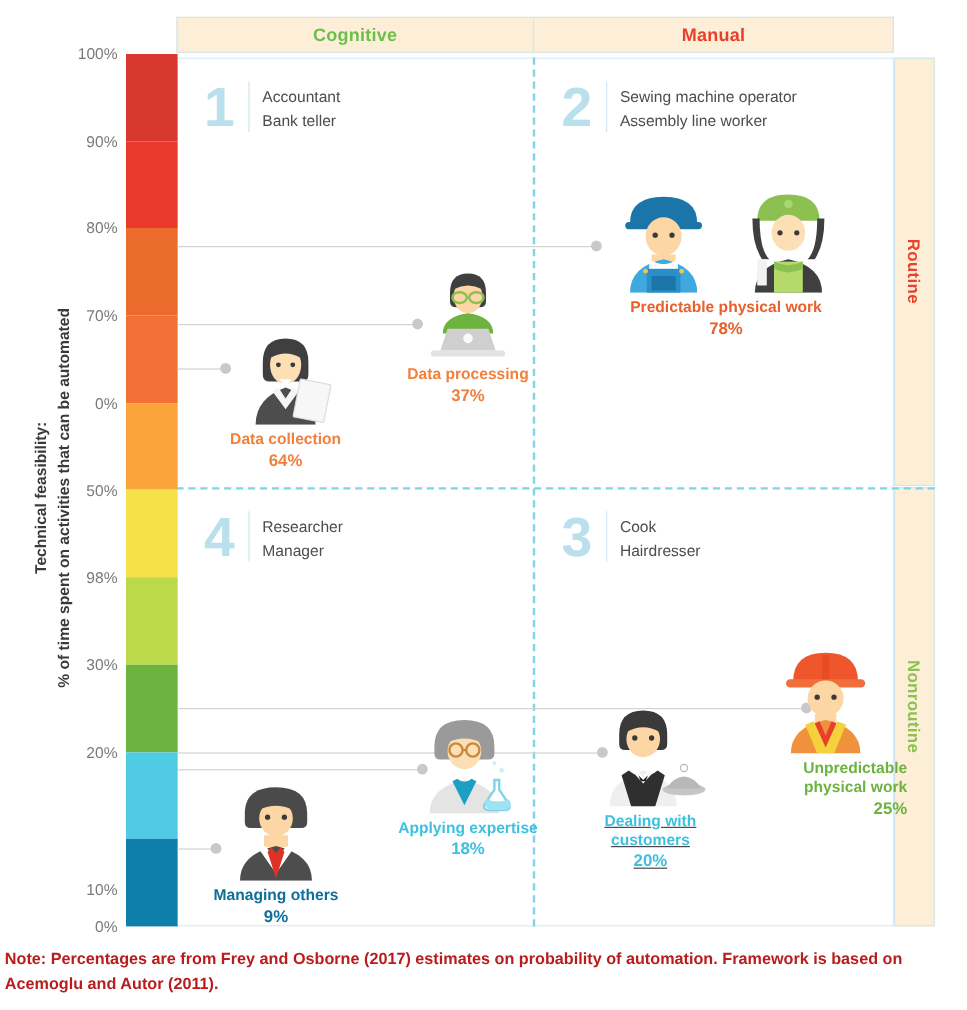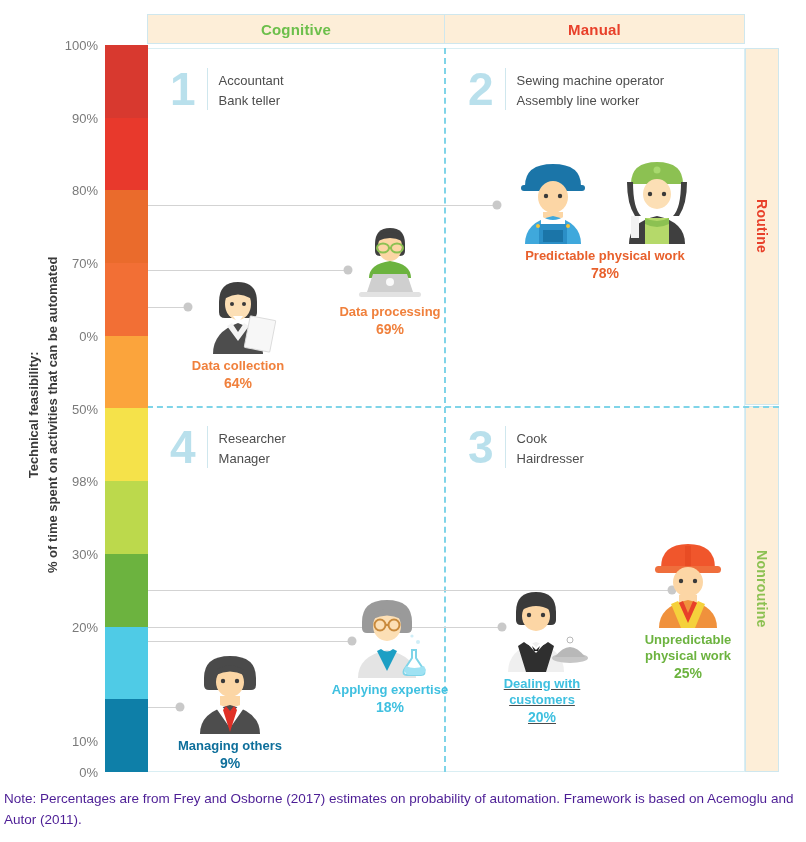--- a/index.html
+++ b/index.html
@@ -195,21 +195,22 @@
   .icon-wrap { display: flex; justify-content: center; align-items: flex-end; gap: 20px; }
 
   
   #footnote {
     position: absolute;
     left: 4px;
     top: 789px;
     width: 790px;
     font-size: 13.5px;
     line-height: 1.55;
-    color: #4c1d95;
+    color: #b91c1c;
+    font-weight: bold;
   }
 </style>
 </head>
 <body>
 
 <div id="figure">
 
   <div class="col-header" id="hdr-cognitive">
     <span>Cognitive</span>
   </div>
@@ -331,21 +332,21 @@
             <ellipse cx="52" cy="26" rx="6" ry="4.5"></ellipse>
           <line x1="44" y1="26" x2="46" y2="26"></line>
         </g>
         <path d="M24 56 q0-14 21-17 q21 3 21 17 z" fill="#6cb33f"></path>
         <path d="M28 52 l34 0 l6 18 l-46 0 z" fill="#cfcfcf"></path>
         <circle cx="45" cy="60" r="4" fill="#fafafa"></circle>
         <rect x="14" y="70" width="62" height="5" rx="2.5" fill="#e2e2e2"></rect>
       </svg>
     </div>
     <div class="caption" style="color:#f0803c">Data processing</div>
-    <div class="value" style="color:#f0803c">69%</div>
+    <div class="value" style="color:#f0803c">37%</div>
   </div>
 
   <div class="datapoint" id="dp-predictable" style="left:480px; top:152px; width:250px;">
     <div class="icon-wrap">
       <svg width="84" height="92" viewBox="0 0 84 92" aria-hidden="true">
         <path d="M14 34 q0-22 28-22 q28 0 28 22 z" fill="#1b75a8"></path>
         <rect x="10" y="33" width="64" height="6" rx="3" fill="#1b75a8"></rect>
         <ellipse cx="42" cy="45" rx="15" ry="16" fill="#fcd6a5"></ellipse>
         <circle cx="35" cy="44" r="2.2" fill="#3a3a3a"></circle>
           <circle cx="49" cy="44" r="2.2" fill="#3a3a3a"></circle>
@@ -368,21 +369,21 @@
         <path d="M14 92 q0-22 28-28 q28 6 28 28 z" fill="#3f3f3f"></path>
         <rect x="30" y="66" width="24" height="26" fill="#b5d96a"></rect>
         <path d="M30 66 q12 6 24 0 l0 6 q-12 6-24 0 z" fill="#8cc152"></path>
         <path d="M16 64 l8 0 l0 22 l-8 0 z" fill="#f2f2f2"></path>
       </svg>
     </div>
     <div class="caption" style="color:#e8602c">Predictable physical work</div>
     <div class="value" style="color:#e8602c">78%</div>
   </div>
 
-  <div class="datapoint" id="dp-unpredictable" style="left:620px; top:538px; width:136px;">
+  <div class="datapoint" id="dp-unpredictable" style="left:620px; top:538px; width:136px;text-align:right;">
     <div class="icon-wrap">
       <svg width="82" height="90" viewBox="0 0 82 90" aria-hidden="true">
         <path d="M14 30 q0-24 27-24 q27 0 27 24 z" fill="#f0562c"></path>
         <rect x="8" y="28" width="66" height="7" rx="3.5" fill="#ef6e3c"></rect>
         <rect x="38" y="8" width="6" height="20" fill="#e84c24"></rect>
         <ellipse cx="41" cy="44" rx="15" ry="15" fill="#fcd6a5"></ellipse>
         <circle cx="34" cy="43" r="2.2" fill="#3a3a3a"></circle>
           <circle cx="48" cy="43" r="2.2" fill="#3a3a3a"></circle>
         <path d="M32 57 l18 0 l0 9 l-18 0 z" fill="#fcd6a5"></path>
         <path d="M12 90 q0-22 29-28 q29 6 29 28 z" fill="#f0913c"></path>

